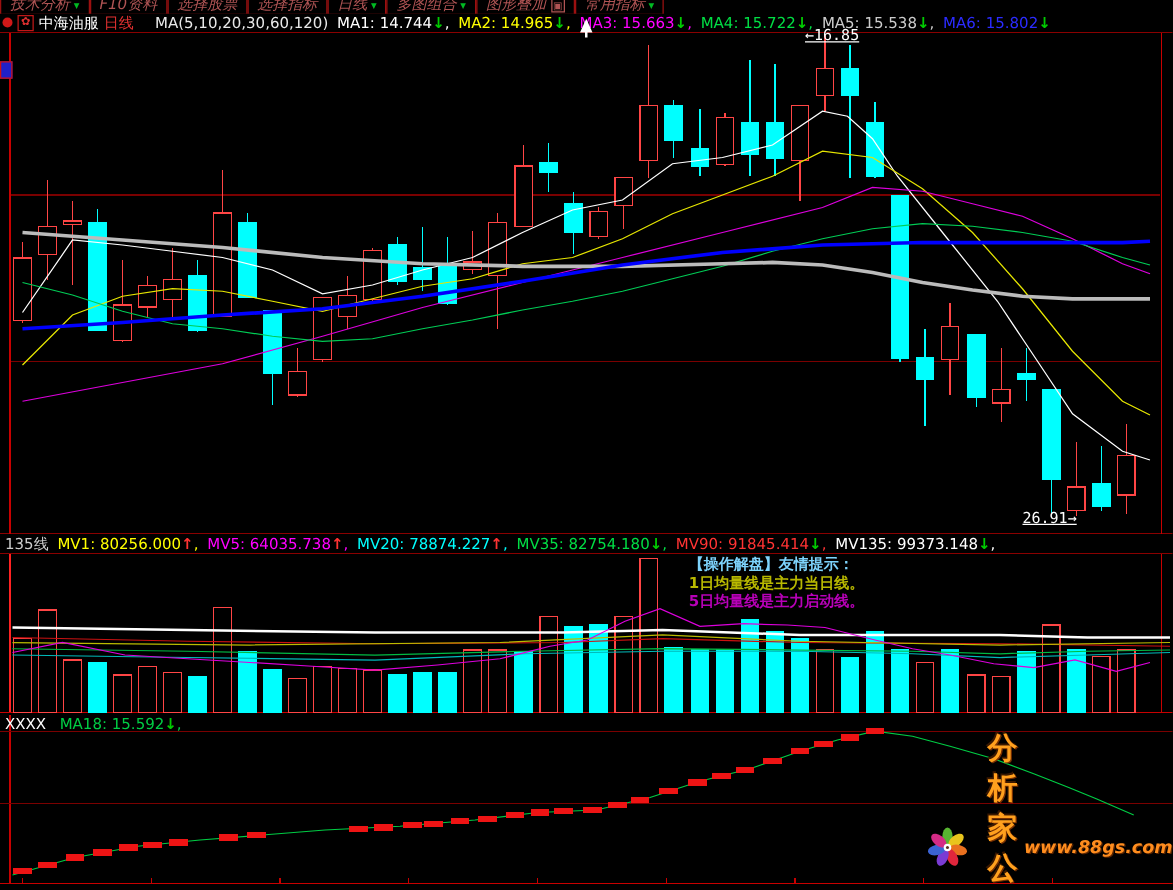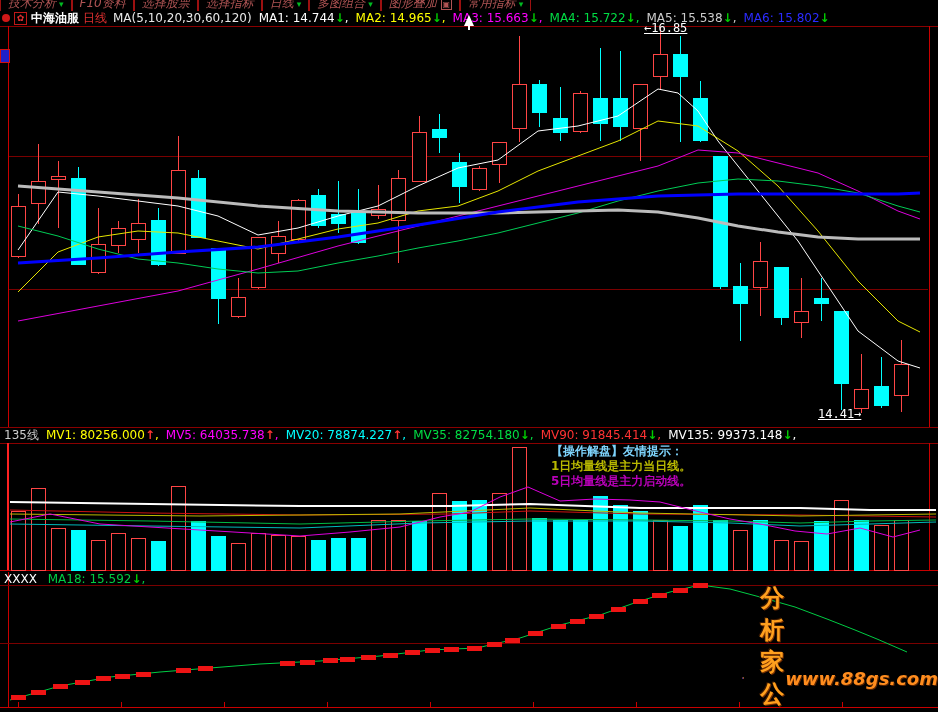--- a/index.html
+++ b/index.html
@@ -12,43 +12,43 @@
              border:1px solid #9c1010;color:#b05454;font-size:12px;vertical-align:top;}
   .menu-caret{color:#00bb22;font-size:9px;margin-left:3px;}
   .menu-ovicon{display:inline-block;width:9px;height:9px;border:1px solid #b05454;margin-left:4px;
                font-size:8px;line-height:9px;color:#b05454;text-align:center;}
   
   #title-bar{left:0;top:11px;width:938px;height:15px;white-space:nowrap;font-size:12px;line-height:15px;}
   #title-bar span{vertical-align:top;}
   .dot-icon{display:inline-block;width:8px;height:8px;border-radius:50%;background:#d01818;margin:3px 2px 0 2px;}
   .gear-icon{display:inline-block;width:11px;height:11px;border:1px solid #c01818;color:#e03030;
              font-size:9px;line-height:10px;text-align:center;margin:1px 4px 0 2px;}
-  .sym{color:#fff;font-weight:bold;}
+  .sym{color:#fff;font-weight:normal;}
   .per{color:#e03030;margin-left:4px;}
-  .magrp{color:#e8e8e8;margin-left:6px;}
+  .magrp{color:#e8e8e8;margin-left:17px;}
   .ma-item{margin-left:7px;}
   .arr{font-weight:bold;}
   #mv-bar{left:0;top:428px;width:938px;height:15px;white-space:nowrap;font-size:12px;line-height:15px;}
   #mv-title{color:#cccccc;margin-left:4px;text-align:center;}
   #xxxx-bar{left:0;top:572px;width:938px;height:14px;white-space:nowrap;font-size:12px;line-height:14px;}
   
   .price-label{color:#fff;font-size:12px;font-family:"DejaVu Sans Mono",monospace;text-decoration:underline;}
   #tips{left:551px;top:444px;font-size:12px;line-height:15px;white-space:nowrap;font-weight:bold;}
   
   #cursor{left:464px;top:15px;width:0;height:0;border-left:5px solid transparent;
           border-right:5px solid transparent;border-bottom:11px solid #fff;}
   #cursor:after{content:"";position:absolute;left:-1px;top:10px;width:2px;height:5px;background:#fff;}
   
   #edge-marker{left:0;top:49px;width:8px;height:12px;background:#2020c8;border:1px solid #d01010;}
   
   #logo{left:742px;top:648px;width:196px;height:60px;display:flex;align-items:center;}
   #logo-text{display:flex;flex-direction:row;align-items:center;margin-left:16px;}
   .logo-cn{font-size:24px;font-weight:bold;color:#ffa01e;letter-spacing:1px;
            text-shadow:1px 1px 0 #7a3000,-1px -1px 0 #3a1800;}
-  .logo-url{font-size:18px;font-weight:bold;font-style:italic;color:#ff8d1e;
+  .logo-url{font-size:14px;font-weight:bold;font-style:italic;color:#ff8d1e;
             text-shadow:1px 1px 0 #5a2400;}
 </style>
 </head>
 <body>
 
 <svg id="chart-svg" class="abs" width="938" height="712" style="left:0;top:0;" shape-rendering="crispEdges">
     <line x1="0" y1="26" x2="938" y2="26" stroke="#8a0000" stroke-width="1"></line>
     <line x1="0" y1="427" x2="938" y2="427" stroke="#8a0000" stroke-width="1"></line>
     <line x1="8" y1="26" x2="8" y2="427" stroke="#c80000" stroke-width="1"></line>
     <line x1="929" y1="26" x2="929" y2="427" stroke="#c80000" stroke-width="1"></line>
@@ -256,21 +256,21 @@
 </div>
 
 <div id="title-bar" class="abs">
   <span class="dot-icon"></span><span class="gear-icon">✿</span><span class="sym">中海油服</span><span class="per">日线</span><span class="magrp">MA(5,10,20,30,60,120)</span><span class="ma-item" style="color: rgb(255, 255, 255);"><span>MA1:</span> <span>14.744</span><span class="arr" style="color:#00cc00">↓</span><span>,</span></span><span class="ma-item" style="color: rgb(255, 255, 0);"><span>MA2:</span> <span>14.965</span><span class="arr" style="color:#00cc00">↓</span><span>,</span></span><span class="ma-item" style="color: rgb(255, 0, 255);"><span>MA3:</span> <span>15.663</span><span class="arr" style="color:#00cc00">↓</span><span>,</span></span><span class="ma-item" style="color: rgb(0, 221, 68);"><span>MA4:</span> <span>15.722</span><span class="arr" style="color:#00cc00">↓</span><span>,</span></span><span class="ma-item" style="color: rgb(204, 204, 204);"><span>MA5:</span> <span>15.538</span><span class="arr" style="color:#00cc00">↓</span><span>,</span></span><span class="ma-item" style="color: rgb(43, 43, 255);"><span>MA6:</span> <span>15.802</span><span class="arr" style="color:#00cc00">↓</span></span>
 </div>
 
 <div id="cursor" class="abs"></div>
 <div id="edge-marker" class="abs"></div>
 
 <div class="abs price-label" style="left:644px;top:21px;">←16.85</div>
-<div class="abs price-label" style="left:818px;top:407px;">14.41→</div>
+<div class="abs price-label" style="left:818px;top:407px;">26.91→</div>
 
 <div id="mv-bar" class="abs">
   <span id="mv-title">135线</span><span class="ma-item" style="color: rgb(255, 255, 0);"><span>MV1:</span> <span>80256.000</span><span class="arr" style="color: rgb(255, 51, 51);">↑</span><span>,</span></span><span class="ma-item" style="color: rgb(255, 0, 255);"><span>MV5:</span> <span>64035.738</span><span class="arr" style="color: rgb(255, 51, 51);">↑</span><span>,</span></span><span class="ma-item" style="color: rgb(0, 255, 255);"><span>MV20:</span> <span>78874.227</span><span class="arr" style="color: rgb(255, 51, 51);">↑</span><span>,</span></span><span class="ma-item" style="color: rgb(0, 221, 68);"><span>MV35:</span> <span>82754.180</span><span class="arr" style="color: rgb(0, 204, 0);">↓</span><span>,</span></span><span class="ma-item" style="color: rgb(255, 51, 51);"><span>MV90:</span> <span>91845.414</span><span class="arr" style="color: rgb(0, 204, 0);">↓</span><span>,</span></span><span class="ma-item" style="color: rgb(255, 255, 255);"><span>MV135:</span> <span>99373.148</span><span class="arr" style="color: rgb(0, 204, 0);">↓</span><span>,</span></span>
 </div>
 
 <div id="tips" class="abs">
   <div style="color: #7dd3fc;">【操作解盘】友情提示：</div>
   <div style="color: rgb(184, 184, 0);">1日均量线是主力当日线。</div>
   <div style="color: rgb(184, 0, 184);">5日均量线是主力启动线。</div>
 </div>

